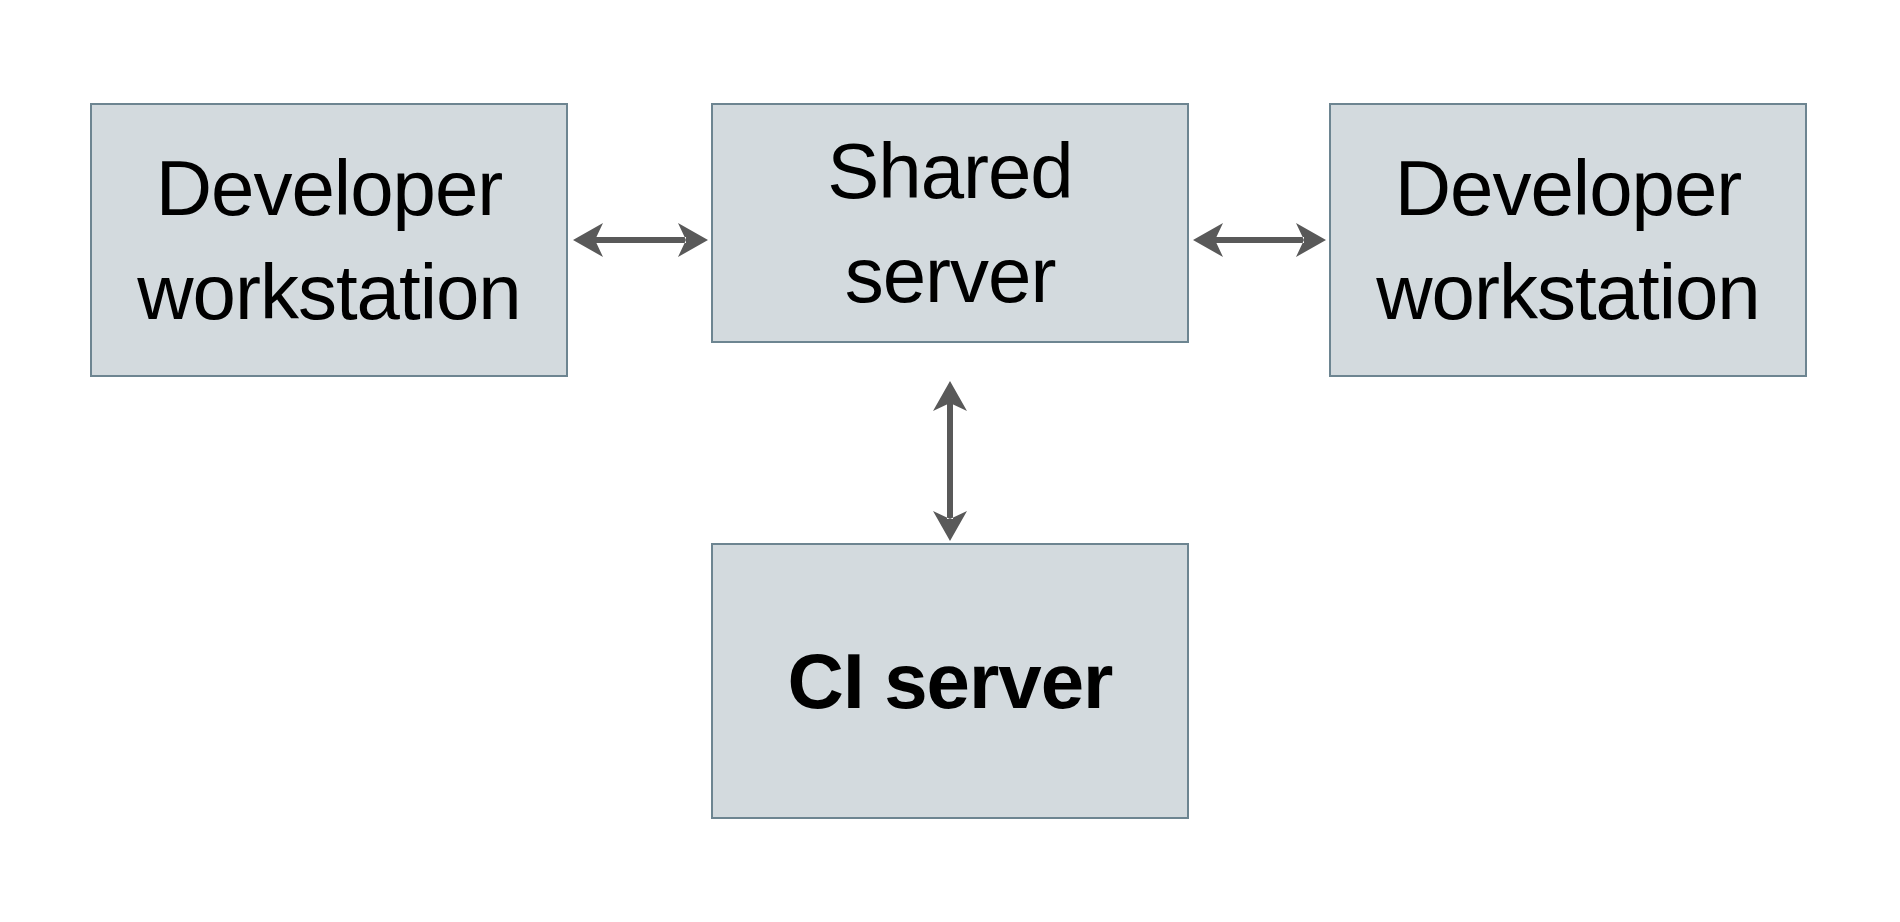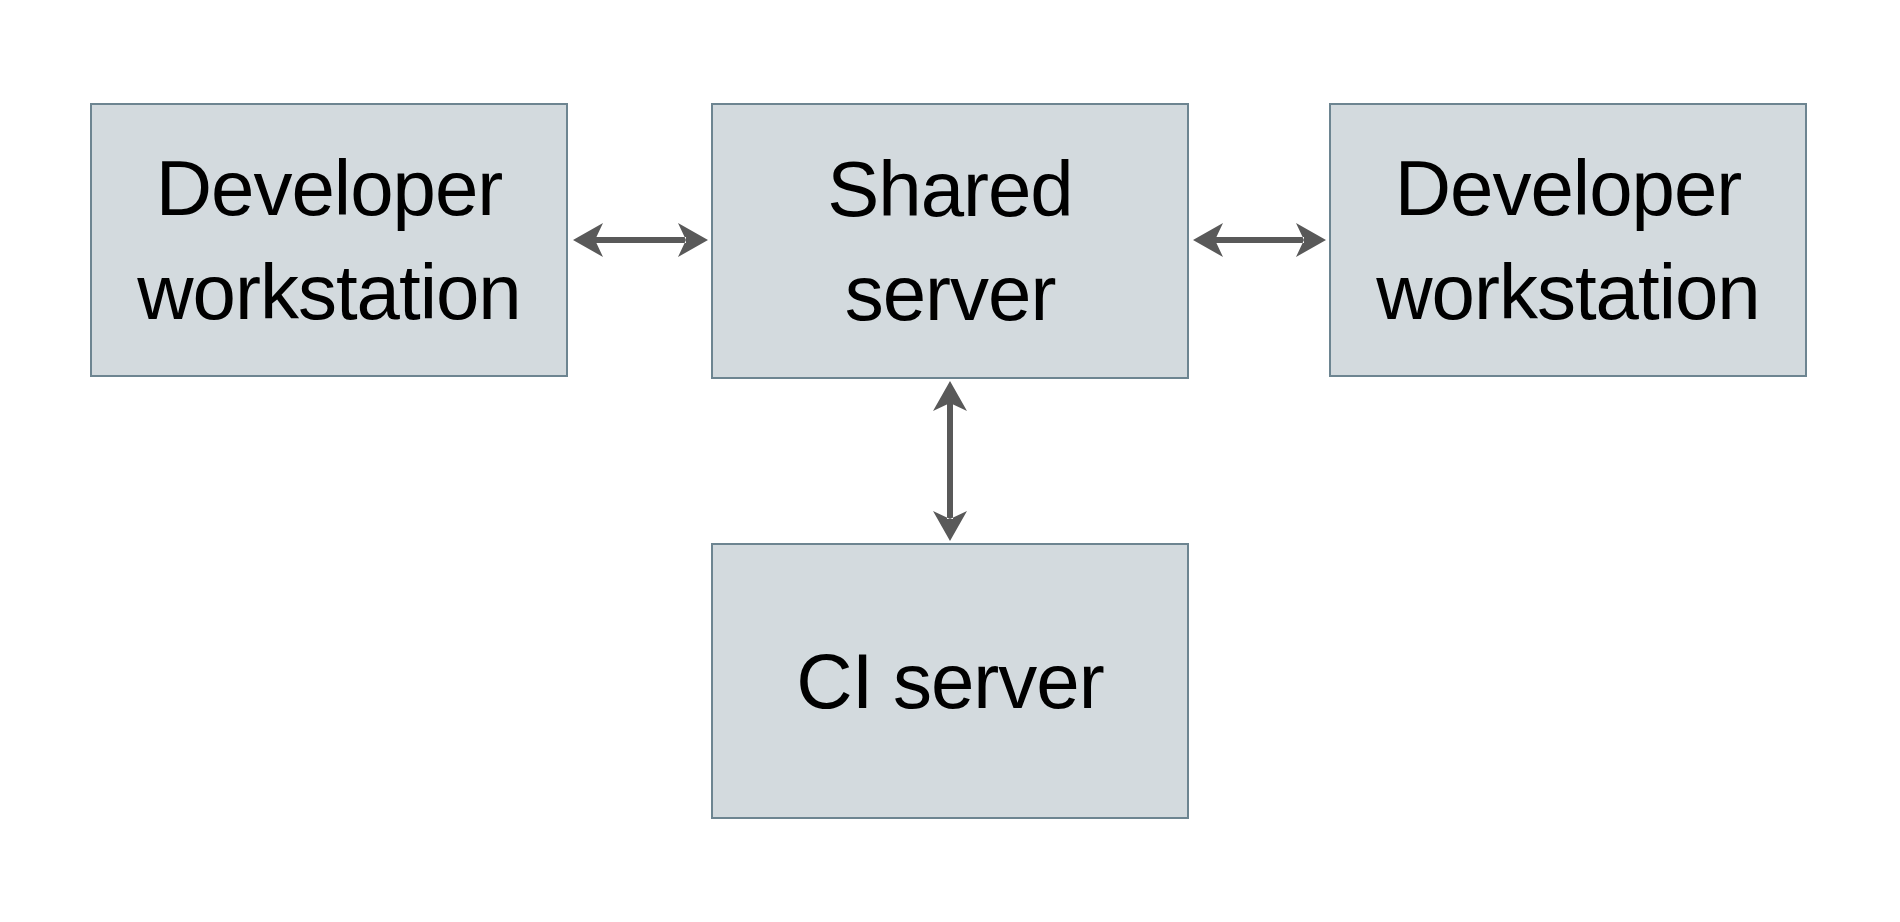--- a/index.html
+++ b/index.html
@@ -36,23 +36,23 @@
     align-items: center;
     justify-content: center;
     text-align: center;
     color: var(--text);
     font-size: 78px;
     line-height: 92px;
     letter-spacing: -1px;
     gap: 12px;
   }
   .node-dev-left  { left: 90px;   top: 103px; width: 478px; height: 274px; }
-  .node-cache     { left: 711px;  top: 103px; width: 478px; height: 276px; }
+  .node-cache     { left: 711px;  top: 103px; width: 478px; height: 240px; }
   .node-dev-right { left: 1329px; top: 103px; width: 478px; height: 274px; }
-  .node-ci        { left: 711px;  top: 543px; width: 478px; height: 276px; }
+  .node-ci        { left: 711px;  top: 543px; width: 478px; height: 276px; font-weight: bold; }
 </style>
 </head>
 <body>
 
 <div class="canvas">
 
   <svg class="arrows-layer" viewBox="0 0 1900 922" xmlns="http://www.w3.org/2000/svg">
     <path class="arrow-path" d="M573,240 L603,257 L595,240 L603,223 Z M595,243 L686,243 L686,237 L595,237 Z M708,240 L678,257 L686,240 L678,223 Z"></path>
     <path class="arrow-path" d="M1193,240 L1223,257 L1215,240 L1223,223 Z M1215,243 L1304,243 L1304,237 L1215,237 Z M1326,240 L1296,257 L1304,240 L1296,223 Z"></path>
     <path class="arrow-path" d="M950,381 L933,411 L950,403 L967,411 Z M947,403 L947,519 L953,519 L953,403 Z M950,541 L933,511 L950,519 L967,511 Z"></path>

